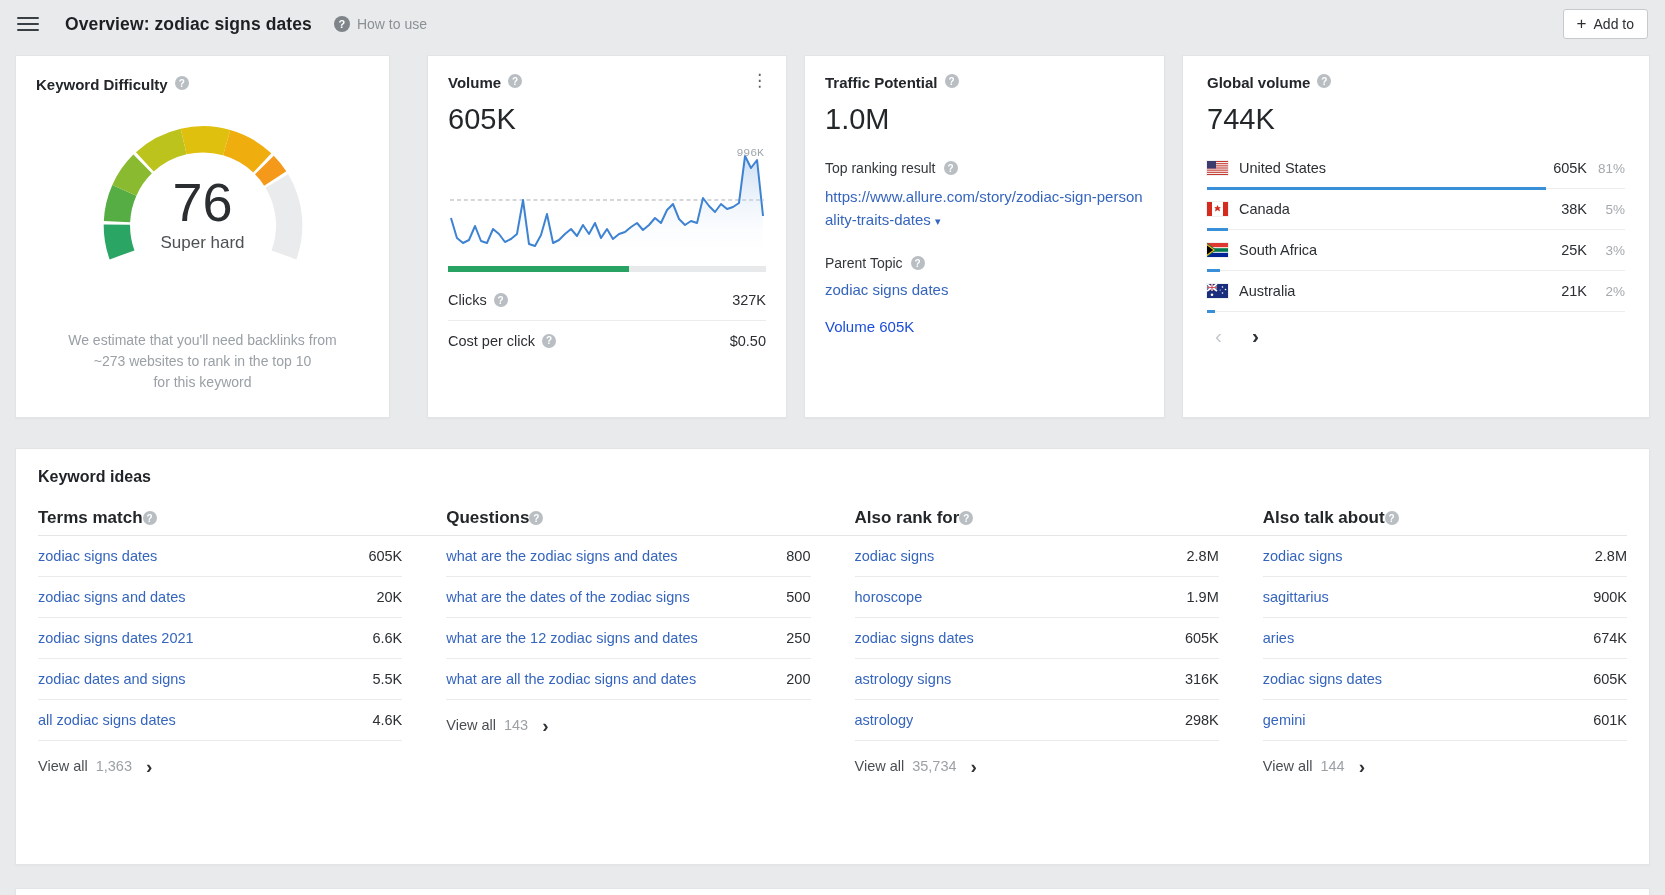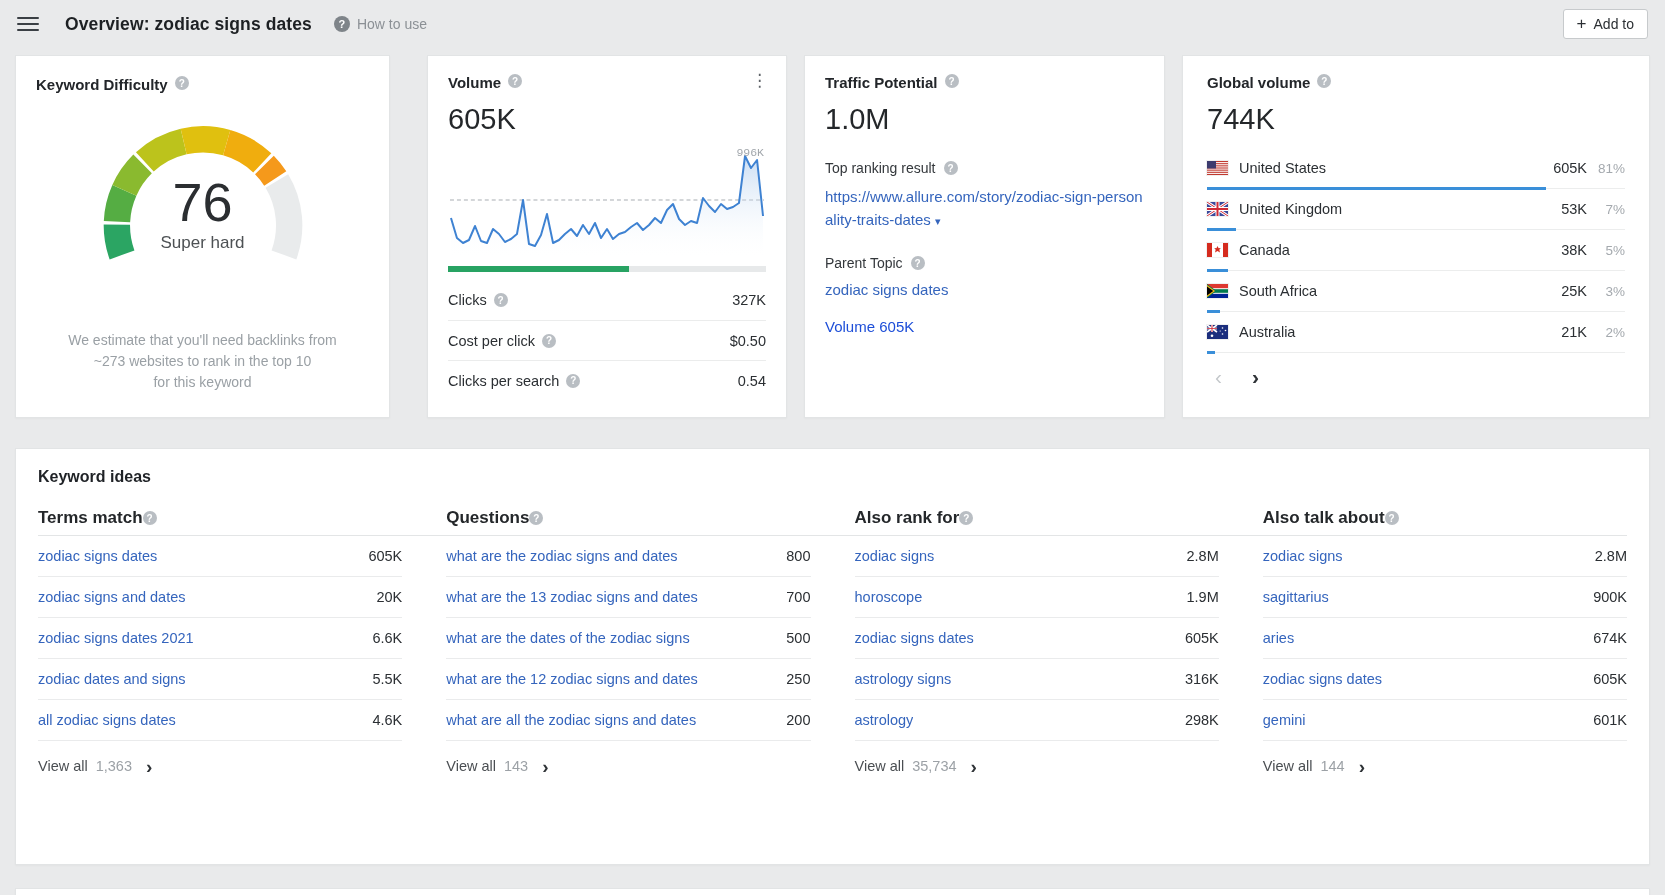--- a/index.html
+++ b/index.html
@@ -171,27 +171,20 @@
           <span class="qicon"></span>
         </span>
         <span>327K</span>
       </div>
       <div class="vm-row">
         <span class="vm-label">
           <span>Cost per click</span>
           <span class="qicon"></span>
         </span>
         <span>$0.50</span>
-      </div>
-      <div class="vm-row">
-        <span class="vm-label">
-          <span>Clicks per search</span>
-          <span class="qicon"></span>
-        </span>
-        <span>0.54</span>
       </div>
     </div>
   </div>
 
   <div class="card card-tp">
     <div class="card-title">
       <span>Traffic Potential</span>
       <span class="qicon"></span>
     </div>
     <div class="big-value">1.0M</div>
@@ -232,35 +225,20 @@
               <rect y="12.9" width="21" height="1.1"></rect>
             </g>
           <rect width="9" height="7.5" fill="#3c3b6e"></rect>
         </svg>
         <span class="gv-name">United States</span>
         <span class="gv-val">605K</span>
         <span class="gv-pct">81%</span>
         <div class="gv-bar" style="width: 81%;"></div>
       </div>
 
-      <div class="gv-row">
-        <svg class="gv-flag" viewBox="0 0 21 14">
-          <rect width="21" height="14" fill="#39489b"></rect>
-          <path d="M0,0 L21,14 M21,0 L0,14" stroke="#ffffff" stroke-width="3"></path>
-          <path d="M0,0 L21,14 M21,0 L0,14" stroke="#cf2b37" stroke-width="1"></path>
-          <rect x="8.5" width="4" height="14" fill="#ffffff"></rect>
-            <rect y="5" width="21" height="4" fill="#ffffff"></rect>
-          <rect x="9.5" width="2" height="14" fill="#cf2b37"></rect>
-            <rect y="6" width="21" height="2" fill="#cf2b37"></rect>
-        </svg>
-        <span class="gv-name">United Kingdom</span>
-        <span class="gv-val">53K</span>
-        <span class="gv-pct">7%</span>
-        <div class="gv-bar" style="width: 7%;"></div>
-      </div>
 
       <div class="gv-row">
         <svg class="gv-flag" viewBox="0 0 21 14">
           <rect width="21" height="14" fill="#ffffff"></rect>
           <rect width="5" height="14" fill="#d52b1e"></rect>
             <rect x="16" width="5" height="14" fill="#d52b1e"></rect>
           <polygon points="10.5,3 11.6,5.2 13.8,5 12.3,6.8 13,9.4 10.5,8 8,9.4 8.7,6.8 7.2,5 9.4,5.2" fill="#d52b1e"></polygon>
         </svg>
         <span class="gv-name">Canada</span>
         <span class="gv-val">38K</span>
@@ -365,24 +343,20 @@
         <span class="chev">›</span>
       </div>
     </div>
 
     <div>
       <div class="irow">
         <a class="klink">what are the zodiac signs and dates</a>
         <span class="kval">800</span>
       </div>
       <div class="irow">
-        <a class="klink">what are the 13 zodiac signs and dates</a>
-        <span class="kval">700</span>
-      </div>
-      <div class="irow">
         <a class="klink">what are the dates of the zodiac signs</a>
         <span class="kval">500</span>
       </div>
       <div class="irow">
         <a class="klink">what are the 12 zodiac signs and dates</a>
         <span class="kval">250</span>
       </div>
       <div class="irow">
         <a class="klink">what are all the zodiac signs and dates</a>
         <span class="kval">200</span>

